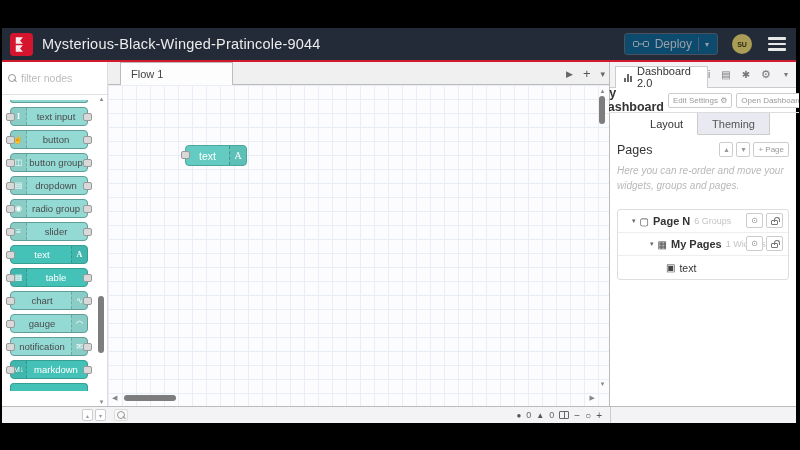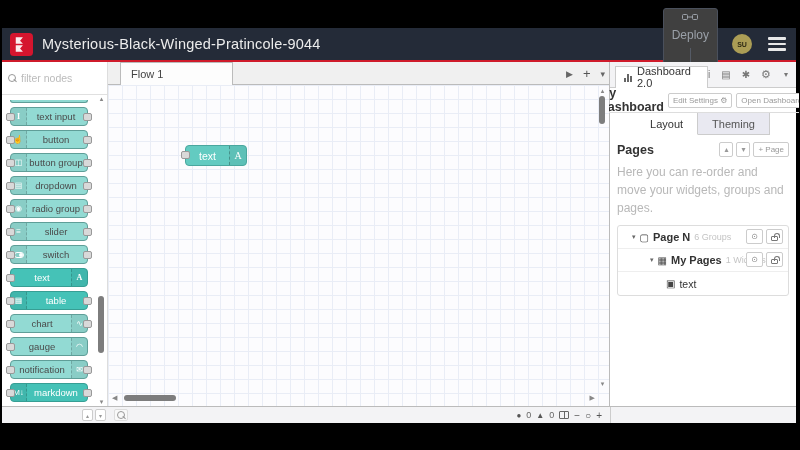--- a/index.html
+++ b/index.html
@@ -5,21 +5,21 @@
   * { box-sizing: border-box; margin: 0; padding: 0; }
   body { background:#000; font-family:"Liberation Sans", sans-serif; }
   .stage { position:relative; width:799px; height:450px; background:#000; overflow:hidden; }
   .app { position:absolute; top:28px; bottom:27px; left:2px; right:3px; background:#fff; display:flex; flex-direction:column; }
 
   
   .header { height:32px; background:#242b38; border-bottom:2px solid #cf1b2b; display:flex; align-items:center; padding:0 8px; flex:0 0 34px; }
   .logo { width:23px; height:23px; margin-right:9px; flex:0 0 auto; }
   .apptitle { color:#ececec; font-size:14.5px; letter-spacing:.2px; }
   .hspace { flex:1; }
-  .deploy { display:flex; align-items:center; gap:6px; background:#404040; border:1px solid #4a505c; border-radius:3px; padding:3px 8px; margin-right:14px; cursor:pointer;flex-direction:column; }
+  .deploy { display:flex; align-items:center; gap:6px; background:#0c4a6e; border:1px solid #4a505c; border-radius:3px; padding:3px 8px; margin-right:14px; cursor:pointer; }
   .deploy .dlabel { color:#9aa0a8; font-size:12px; }
   .deploy .dsep { width:1px; height:14px; background:#555b66; }
   .deploy .dchev { color:#9aa0a8; font-size:8px; }
   .avatar { width:20px; height:20px; border-radius:50%; background:#ab9d55; color:#2e2a14; font-size:7px; font-weight:bold; display:flex; align-items:center; justify-content:center; margin-right:14px; }
   .burger { display:flex; flex-direction:column; gap:3px; cursor:pointer; padding:2px; }
   .burger i { display:block; width:18px; height:2.5px; background:#e8e8e8; border-radius:1px; }
 
   
   .main { flex:1; display:flex; min-height:0; }
 
@@ -83,23 +83,23 @@
   .toolicons .gear { font-size:11px; }
   .toolicons .chev { font-size:8px; margin-left:2px; }
   .dashrow { height:25px; flex:0 0 25px; border-bottom:1px solid #ddd; display:flex; align-items:center; padding:0 6px; gap:4px; }
   .dashname { font-weight:bold; font-size:12.5px; color:#333; flex:1; }
   .sbtn { border:1px solid #ccc; background:#fff; border-radius:2px; font-size:8px; color:#999; padding:2px 4px; white-space:nowrap; cursor:pointer; font-family:"Liberation Sans", sans-serif; }
   .subtabs { height:22px; flex:0 0 22px; background:#f3f3f5; border-bottom:1px solid #ccc; display:flex; }
   .stab { padding:0 14px; display:flex; align-items:center; font-size:11px; color:#555; border-right:1px solid #ccc; cursor:pointer; background:#e9e9f1; }
   .stab.active { background:#fff; color:#333; border-bottom:1px solid #fff; margin-bottom:-1px; }
   .pages { padding:7px 7px 0 7px; flex:1; }
   .pageshead { display:flex; align-items:center; }
-  .pagestitle { font-weight:bold; font-size:12.5px; color:#333; flex:1; }
+  .pagestitle { font-weight:normal; font-size:12.5px; color:#333; flex:1; }
   .pageshead .sbtn { margin-left:3px; }
-  .helptext { color:#b8b8b8; font-size:12px; line-height:1.5; margin:6px 0 8px 0; }
+  .helptext { font-style:italic; color:#b8b8b8; font-size:10px; line-height:1.5; margin:6px 0 16px 0; }
   .tree { border:1px solid #ddd; border-radius:3px; background:#fff; }
   .trow { height:23px; display:flex; align-items:center; border-bottom:1px solid #eee; position:relative; cursor:pointer; }
   .trow:last-child { border-bottom:none; }
   .trow .tchev { font-size:7px; color:#666; margin-right:4px; }
   .trow .ticon { font-size:10px; color:#444; margin-right:4px; }
   .trow .tlabel { font-weight:bold; font-size:11px; color:#333; margin-right:4px; }
   .trow .tlabel.norm { font-weight:normal; font-size:10.5px; }
   .trow .tcount { font-size:9px; color:#c4c4c4; }
   .rbtns { position:absolute; right:5px; top:3px; display:flex; gap:3px; }
   .rbtn { width:17px; height:15px; border:1px solid #ccc; border-radius:2px; background:#fff; display:flex; align-items:center; justify-content:center; color:#888; font-size:8px; cursor:pointer; }
@@ -190,30 +190,20 @@
               <span class="prt r"></span>
             <span class="iblk l">◉</span>
             <span class="plabel">radio group</span>
           </div>
           <div class="pnode">
             <span class="prt l"></span>
               <span class="prt r"></span>
             <span class="iblk l">≡</span>
             <span class="plabel">slider</span>
           </div>
-          <div class="pnode">
-            <span class="prt l"></span>
-              <span class="prt r"></span>
-            <span class="iblk l">
-                <span class="pill">
-                  <i></i>
-                </span>
-              </span>
-            <span class="plabel">switch</span>
-          </div>
           <div class="pnode dark">
             <span class="prt l"></span>
             <span class="iblk r serifI">A</span>
             <span class="plabel">text</span>
           </div>
           <div class="pnode dark">
             <span class="prt l"></span>
               <span class="prt r"></span>
             <span class="iblk l">▦</span>
             <span class="plabel">table</span>

